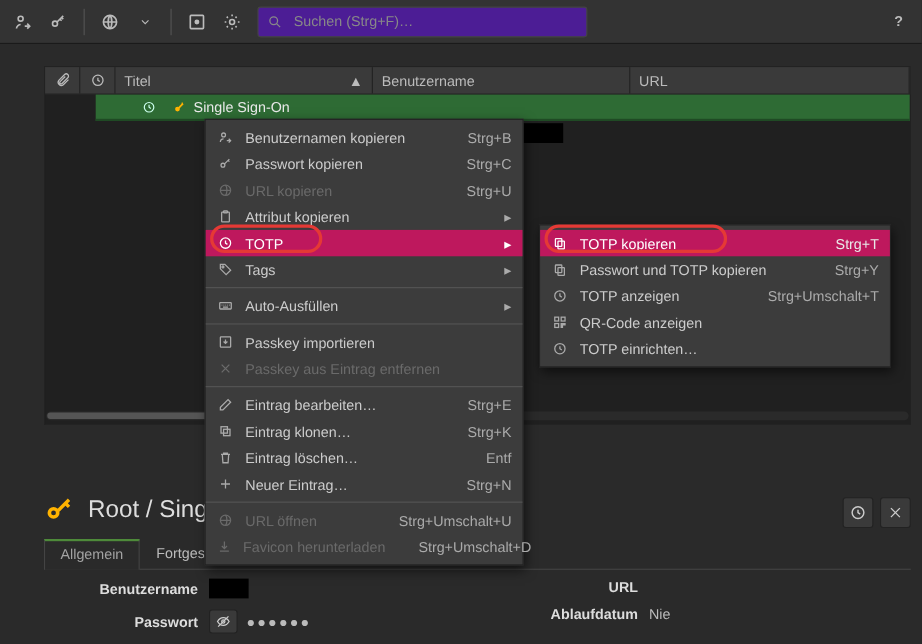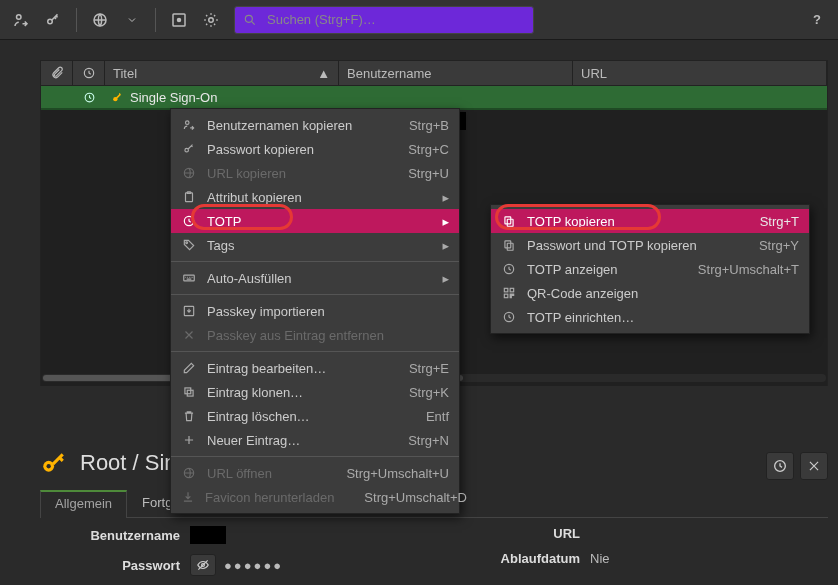--- a/index.html
+++ b/index.html
@@ -28,21 +28,21 @@
     display: flex; align-items: center; justify-content: center;
     border-radius: 3px;
     color: #bbb;
   }
   .toolbar .sep {
     width: 1px; height: 24px; background: #555; margin: 0 6px;
   }
   .toolbar .search {
     flex: 0 0 auto;
     display: flex; align-items: center;
-    background: #6d28d9;
+    background: #4c1d95;
     border: 1px solid #444;
     border-radius: 3px;
     height: 28px;
     padding: 0 8px;
     color: #888;
     gap: 8px;
     margin-left: 6px;
     width: 300px;
   }
   .toolbar .search input {
@@ -272,21 +272,21 @@
     </div>
     <div class="th user">
       <span>Benutzername</span>
     </div>
     <div class="th url">
       <span>URL</span>
     </div>
   </div>
 
   <div class="listarea">
-    <div class="row" style="position:relative;">
+    <div class="row" style="position:relative;margin-left:46px;">
       <div class="cell clip"></div>
       <div class="cell clock">
         <svg width="13" height="13" viewBox="0 0 24 24" fill="none" stroke="currentColor" stroke-width="2">
             <circle cx="12" cy="12" r="8"></circle>
             <path d="M12 8v4l3 2"></path>
           </svg>
       </div>
       <div class="cell title">
         <span class="keyicon">
           <svg width="13" height="13" viewBox="0 0 24 24" fill="currentColor">
@@ -297,21 +297,21 @@
         </span>
         <span>Single Sign-On</span>
       </div>
       <div class="black"></div>
     </div>
     <div class="scrollbar">
       <div class="thumb"></div>
     </div>
   </div>
 
-  <div class="ctx-menu" style="left:130px; top:48px; width:290px;">
+  <div class="ctx-menu" style="left:146px; top:48px; width:290px;">
     <div class="mi">
       <span class="ic">
           <svg width="14" height="14" viewBox="0 0 24 24" fill="none" stroke="currentColor" stroke-width="2">
             <circle cx="9" cy="8" r="3"></circle>
             <path d="M4 19c0-3 2-5 5-5"></path>
             <path d="M14 17h6m-3-3 3 3-3 3"></path>
           </svg>
         </span>
       <span class="lbl">Benutzernamen kopieren</span>
       <span class="sc">Strg+B</span>

